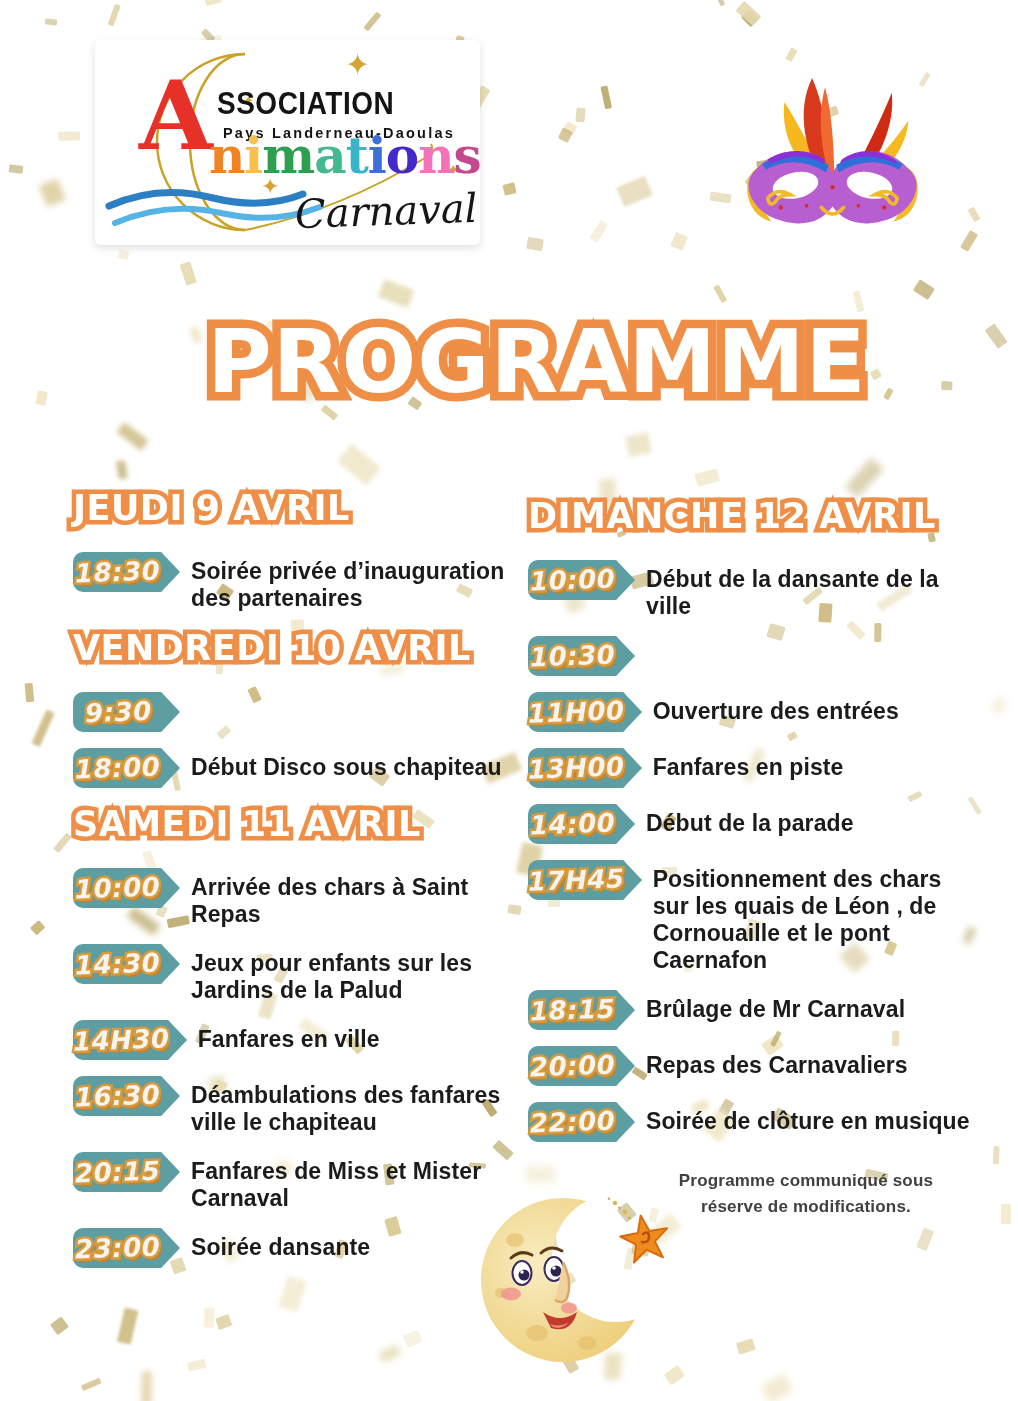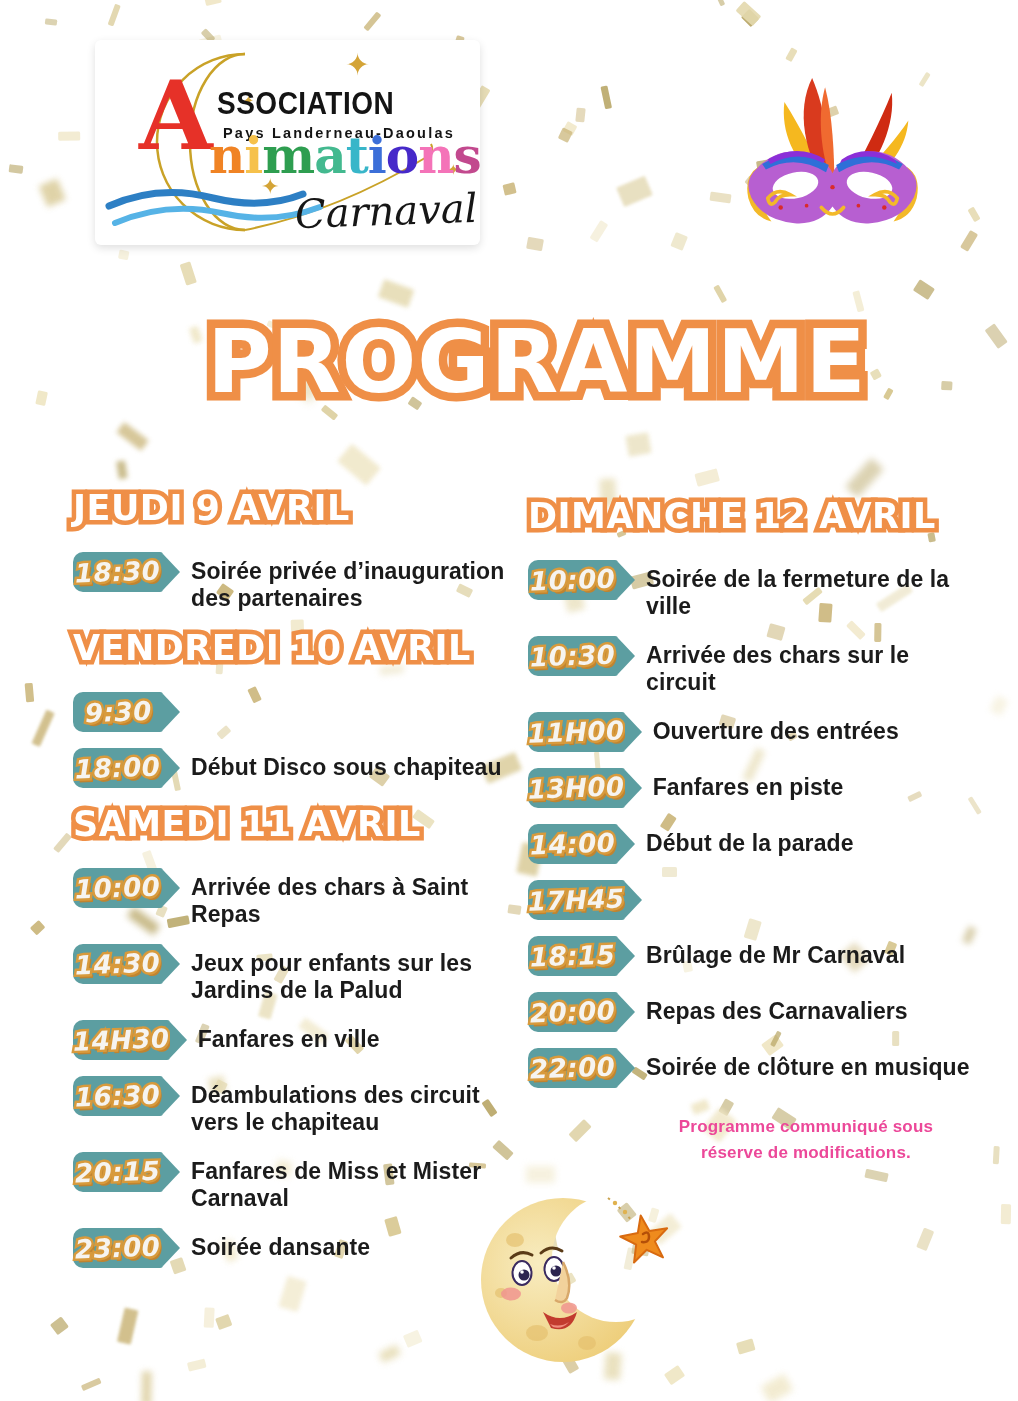--- a/index.html
+++ b/index.html
@@ -68,21 +68,21 @@
     border-left:17px solid #5c9ea1;
   }
   .badge .bubble{transform:rotate(-2deg);}
   .item-text{
     margin-left:28px;padding-top:6px;font-size:23px;line-height:27px;
     font-weight:bold;color:#1b1b1b;letter-spacing:.1px;
   }
   
   .note{
     margin:26px 0 0 118px;width:320px;text-align:center;
-    font-size:17px;line-height:1.5;font-weight:bold;color:#ec4899;letter-spacing:.2px;
+    font-size:17px;line-height:1.5;font-weight:bold;color:#404040;letter-spacing:.2px;
   }
   
   #mask-illu{left:740px;top:62px;width:185px;height:180px;position:absolute;z-index:1;}
   #moon-illu{left:475px;top:1178px;width:215px;height:200px;position:absolute;z-index:1;}
 </style>
 </head>
 <body>
 
 <div id="poster">
 
@@ -352,21 +352,21 @@
           <div class="item">
             <div class="badge">
               <span class="bubble time-bubble"><span class="stroke">14H30</span><span class="fill">14H30</span></span>
             </div>
             <div class="item-text">Fanfares en ville</div>
           </div>
           <div class="item">
             <div class="badge">
               <span class="bubble time-bubble"><span class="stroke">16:30</span><span class="fill">16:30</span></span>
             </div>
-            <div class="item-text">Déambulations des circuit vers le chapiteau</div>
+            <div class="item-text">Déambulations des fanfares ville le chapiteau</div>
           </div>
           <div class="item">
             <div class="badge">
               <span class="bubble time-bubble"><span class="stroke">20:15</span><span class="fill">20:15</span></span>
             </div>
             <div class="item-text">Fanfares de Miss et Mister Carnaval</div>
           </div>
           <div class="item">
             <div class="badge">
               <span class="bubble time-bubble"><span class="stroke">23:00</span><span class="fill">23:00</span></span>
@@ -377,27 +377,26 @@
       </div>
   </div>
   <div class="col" id="col-right">
     <div id="right-days">
         <section class="day">
           <div class="day-header"><span class="bubble header-bubble"><span class="stroke">DIMANCHE 12 AVRIL</span><span class="fill">DIMANCHE 12 AVRIL</span></span></div>
           <div class="item">
             <div class="badge">
               <span class="bubble time-bubble"><span class="stroke">10:00</span><span class="fill">10:00</span></span>
             </div>
-            <div class="item-text">Soirée de la fermeture de la ville</div>
+            <div class="item-text">Début de la dansante de la ville</div>
           </div>
           <div class="item">
             <div class="badge">
               <span class="bubble time-bubble"><span class="stroke">10:30</span><span class="fill">10:30</span></span>
             </div>
-            <div class="item-text">Arrivée des chars sur le circuit</div>
           </div>
           <div class="item">
             <div class="badge">
               <span class="bubble time-bubble"><span class="stroke">11H00</span><span class="fill">11H00</span></span>
             </div>
             <div class="item-text">Ouverture des entrées</div>
           </div>
           <div class="item">
             <div class="badge">
               <span class="bubble time-bubble"><span class="stroke">13H00</span><span class="fill">13H00</span></span>
@@ -407,20 +406,21 @@
           <div class="item">
             <div class="badge">
               <span class="bubble time-bubble"><span class="stroke">14:00</span><span class="fill">14:00</span></span>
             </div>
             <div class="item-text">Début de la parade</div>
           </div>
           <div class="item">
             <div class="badge">
               <span class="bubble time-bubble"><span class="stroke">17H45</span><span class="fill">17H45</span></span>
             </div>
+            <div class="item-text">Positionnement des chars sur les quais de Léon , de Cornouaille et le pont Caernafon</div>
           </div>
           <div class="item">
             <div class="badge">
               <span class="bubble time-bubble"><span class="stroke">18:15</span><span class="fill">18:15</span></span>
             </div>
             <div class="item-text">Brûlage de Mr Carnaval</div>
           </div>
           <div class="item">
             <div class="badge">
               <span class="bubble time-bubble"><span class="stroke">20:00</span><span class="fill">20:00</span></span>

